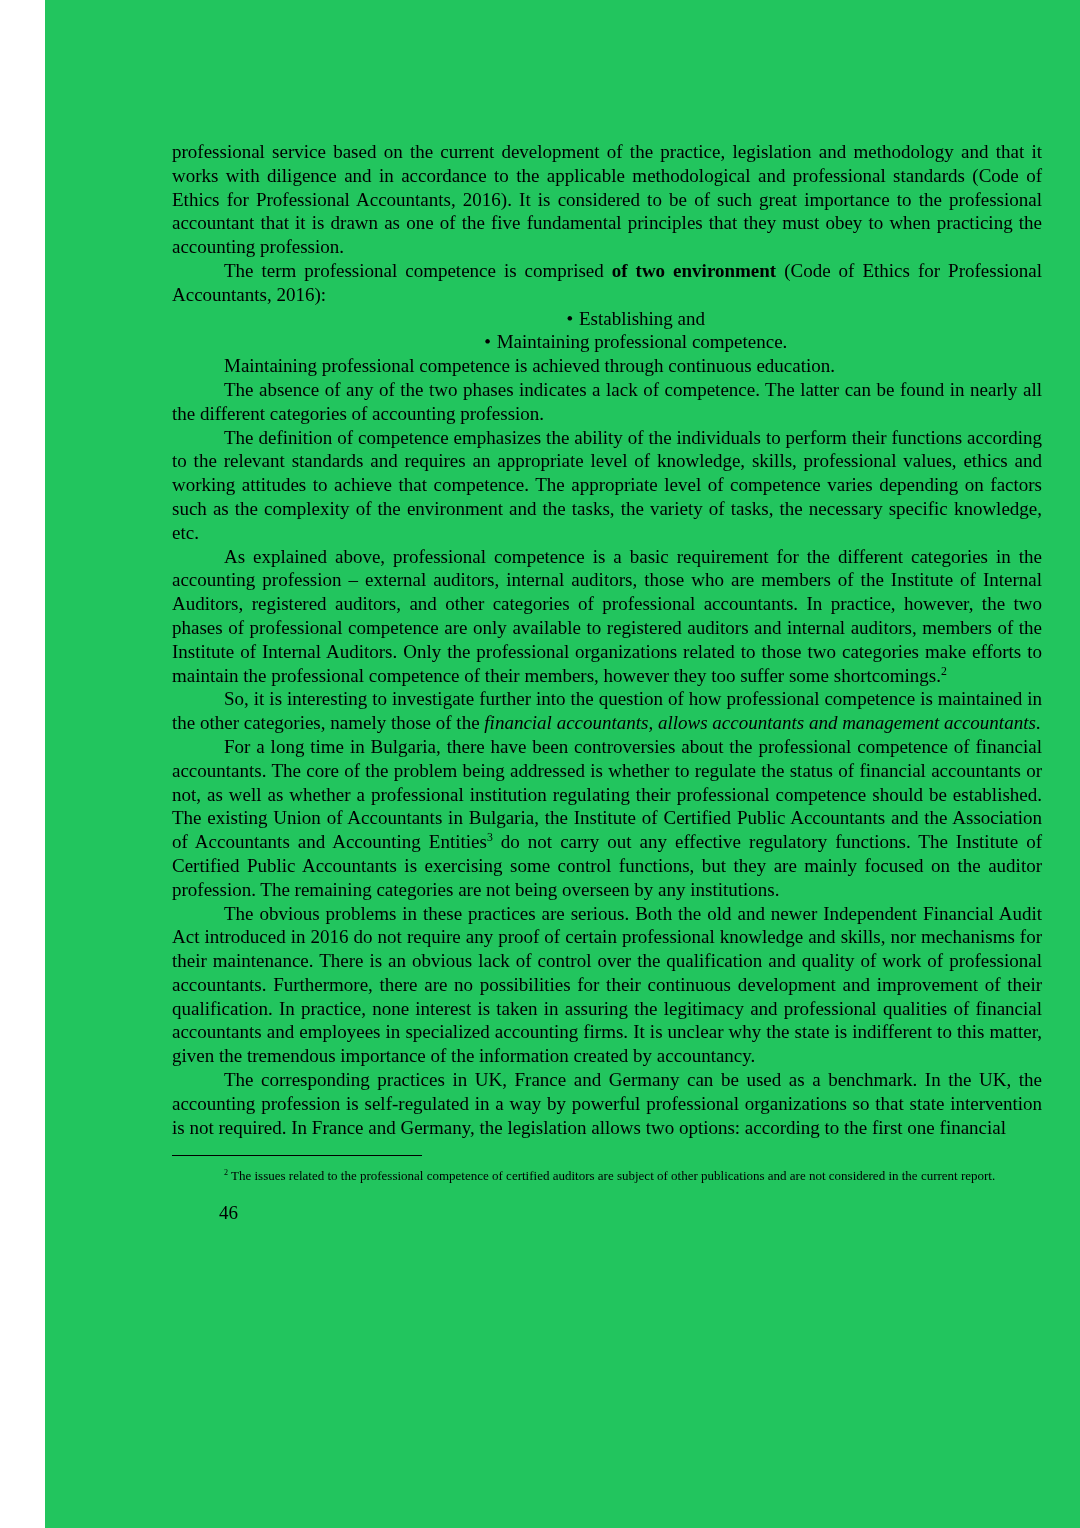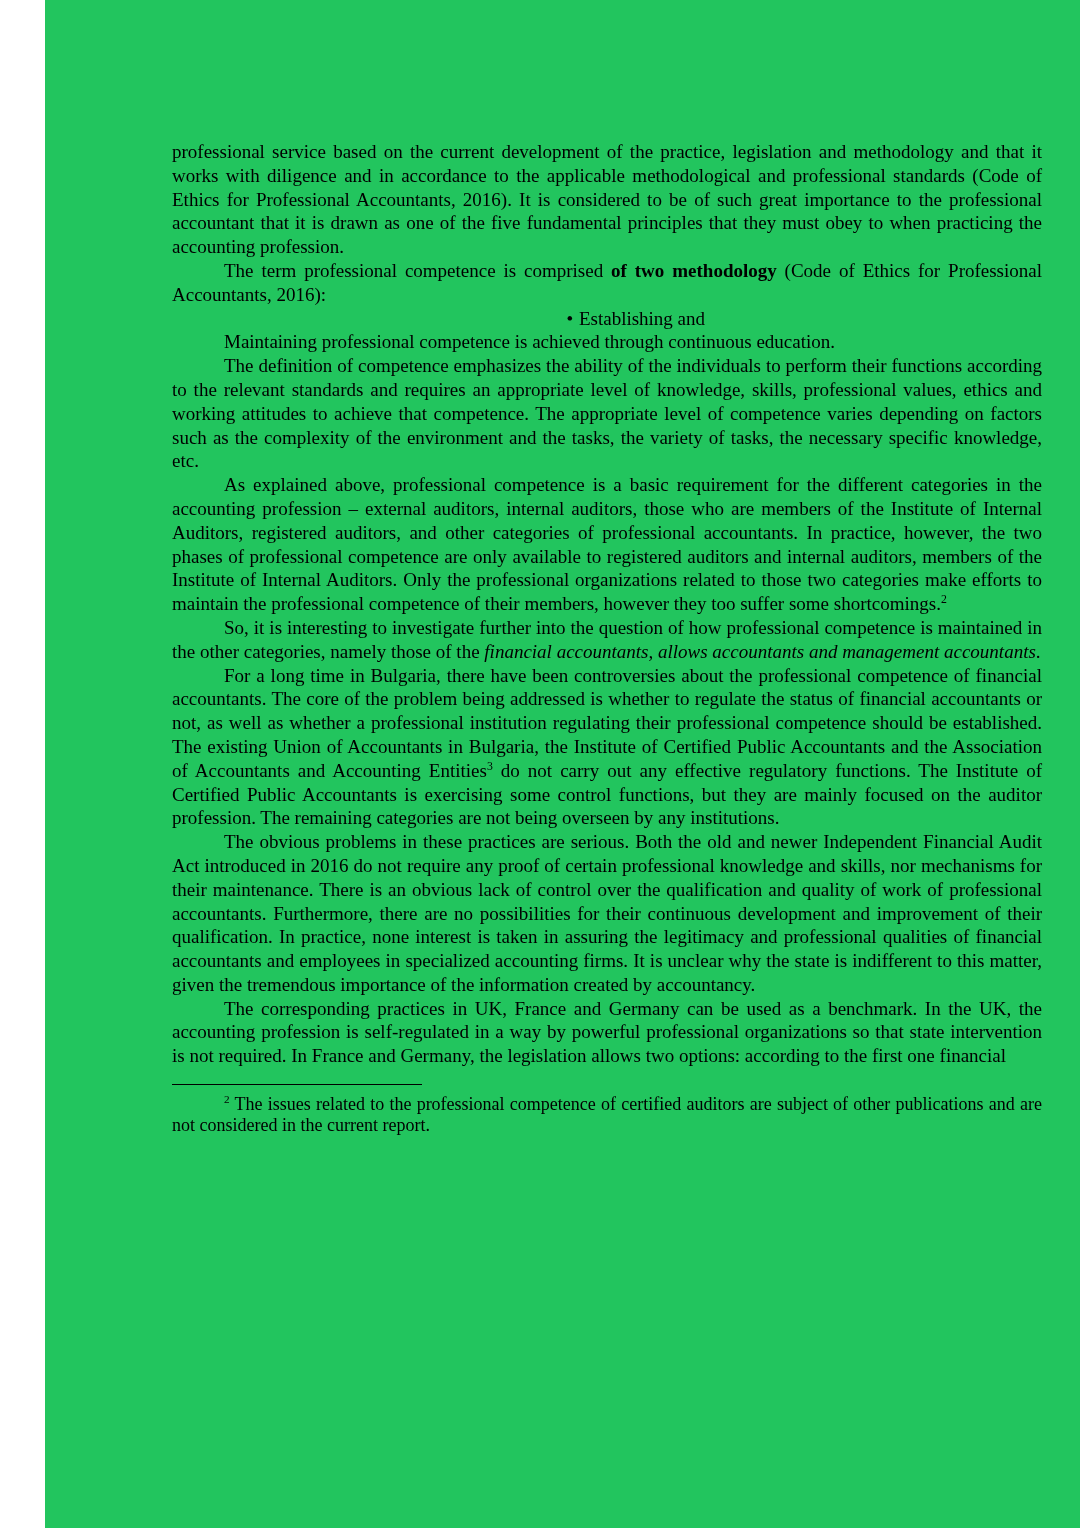--- a/index.html
+++ b/index.html
@@ -49,50 +49,53 @@
   .footnote-area {
     margin-top: 16px;
   }
   .footnote-rule {
     width: 250px;
     height: 0;
     border-top: 1.5px solid #000000;
     margin-bottom: 9px;
   }
   .footnotes {
-    font-size: 18px;
+    font-size: 13px;
     line-height: 21px;
     text-align: justify;
   }
   .footnotes p.footnote {
     text-indent: 52px;
   }
   .page-number {
     margin-top: 16px;
     margin-left: 47px;
     font-size: 19px;
   }
 </style>
 </head>
 <body>
 
 <div class="page">
   <div class="content">
     <div class="body-text">
         <p class="para noindent">professional service based on the current development of the practice, legislation and methodology and that it works with diligence and in accordance to the applicable methodological and professional standards (Code of Ethics for Professional Accountants, 2016). It is considered to be of such great importance to the professional accountant that it is drawn as one of the five fundamental principles that they must obey to when practicing the accounting profession.</p>
-        <p class="para">The term professional competence is comprised <b>of two methodology</b> (Code of Ethics for Professional Accountants, 2016):</p>
+        <p class="para">The term professional competence is comprised <b>of two environment</b> (Code of Ethics for Professional Accountants, 2016):</p>
         <div class="bullet"><span class="bullet-marker">•</span>Establishing and</div>
+        <div class="bullet"><span class="bullet-marker">•</span>Maintaining professional competence.</div>
         <p class="para">Maintaining professional competence is achieved through continuous education.</p>
+        <p class="para">The absence of any of the two phases indicates a lack of competence. The latter can be found in nearly all the different categories of accounting profession.</p>
         <p class="para">The definition of competence emphasizes the ability of the individuals to perform their functions according to the relevant standards and requires an appropriate level of knowledge, skills, professional values, ethics and working attitudes to achieve that competence. The appropriate level of competence varies depending on factors such as the complexity of the environment and the tasks, the variety of tasks, the necessary specific knowledge, etc.</p>
         <p class="para">As explained above, professional competence is a basic requirement for the different categories in the accounting profession – external auditors, internal auditors, those who are members of the Institute of Internal Auditors, registered auditors, and other categories of professional accountants. In practice, however, the two phases of professional competence are only available to registered auditors and internal auditors, members of the Institute of Internal Auditors. Only the professional organizations related to those two categories make efforts to maintain the professional competence of their members, however they too suffer some shortcomings.<sup>2</sup></p>
         <p class="para">So, it is interesting to investigate further into the question of how professional competence is maintained in the other categories, namely those of the <i>financial accountants, allows accountants and management accountants</i>.</p>
         <p class="para">For a long time in Bulgaria, there have been controversies about the professional competence of financial accountants. The core of the problem being addressed is whether to regulate the status of financial accountants or not, as well as whether a professional institution regulating their professional competence should be established. The existing Union of Accountants in Bulgaria, the Institute of Certified Public Accountants and the Association of Accountants and Accounting Entities<sup>3</sup> do not carry out any effective regulatory functions. The Institute of Certified Public Accountants is exercising some control functions, but they are mainly focused on the auditor profession. The remaining categories are not being overseen by any institutions.</p>
         <p class="para">The obvious problems in these practices are serious. Both the old and newer Independent Financial Audit Act introduced in 2016 do not require any proof of certain professional knowledge and skills, nor mechanisms for their maintenance. There is an obvious lack of control over the qualification and quality of work of professional accountants. Furthermore, there are no possibilities for their continuous development and improvement of their qualification. In practice, none interest is taken in assuring the legitimacy and professional qualities of financial accountants and employees in specialized accounting firms. It is unclear why the state is indifferent to this matter, given the tremendous importance of the information created by accountancy.</p>
         <p class="para">The corresponding practices in UK, France and Germany can be used as a benchmark. In the UK, the accounting profession is self-regulated in a way by powerful professional organizations so that state intervention is not required. In France and Germany, the legislation allows two options: according to the first one financial</p>
       </div>
     <div class="footnote-area">
       <div class="footnote-rule"></div>
       <div class="footnotes">
           <p class="footnote"><sup>2</sup> The issues related to the professional competence of certified auditors are subject of other publications and are not considered in the current report.</p>
         </div>
     </div>
+    <div class="page-number">46</div>
   </div>
 </div>
 
 </body></html>

